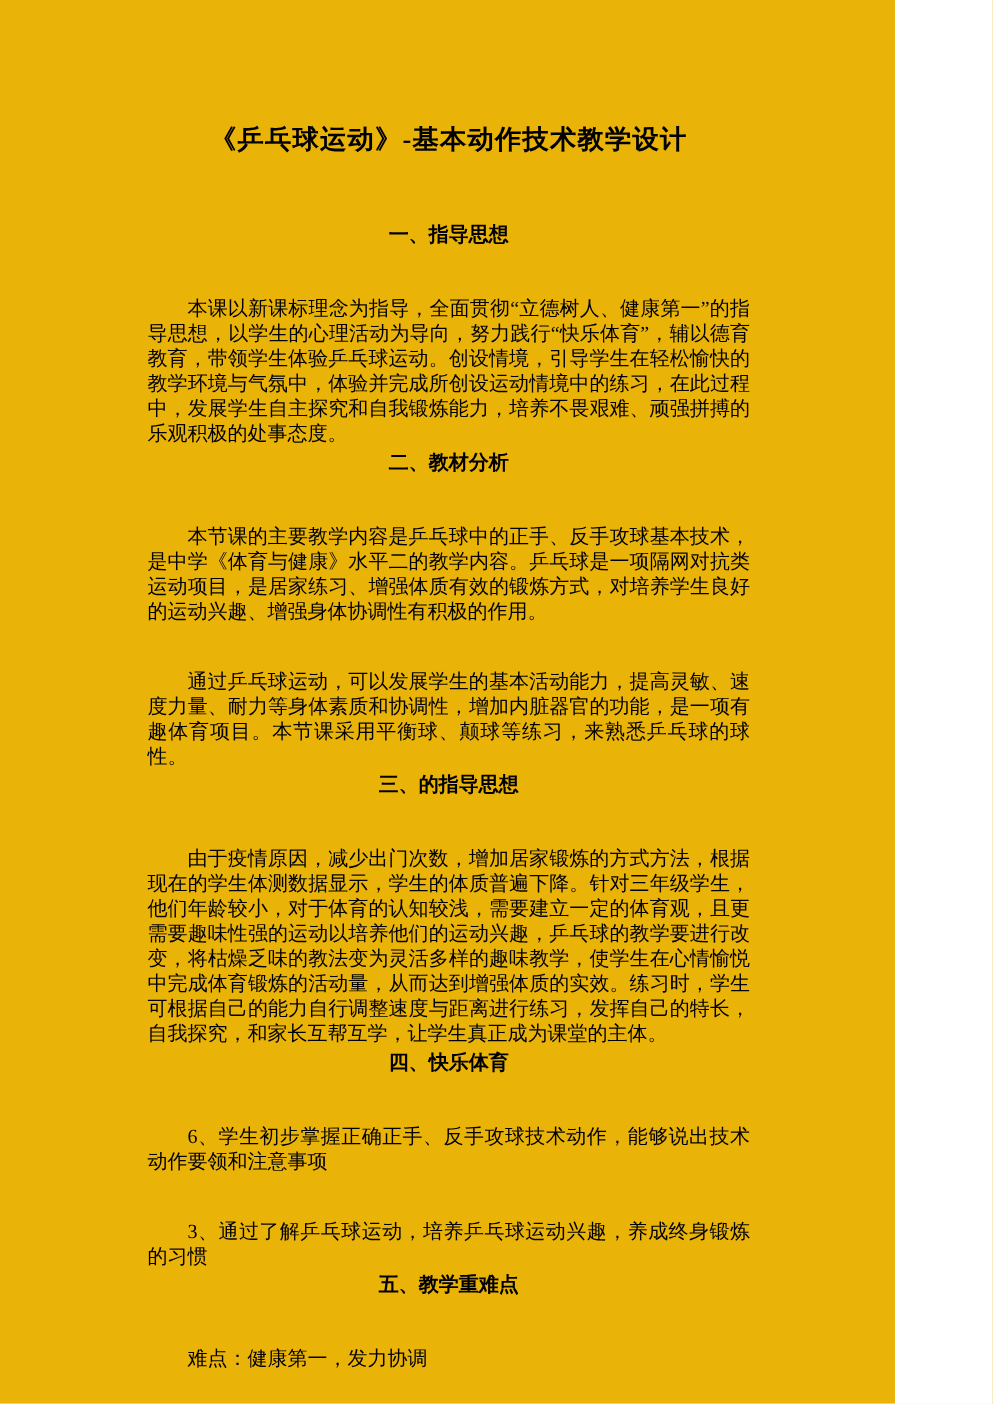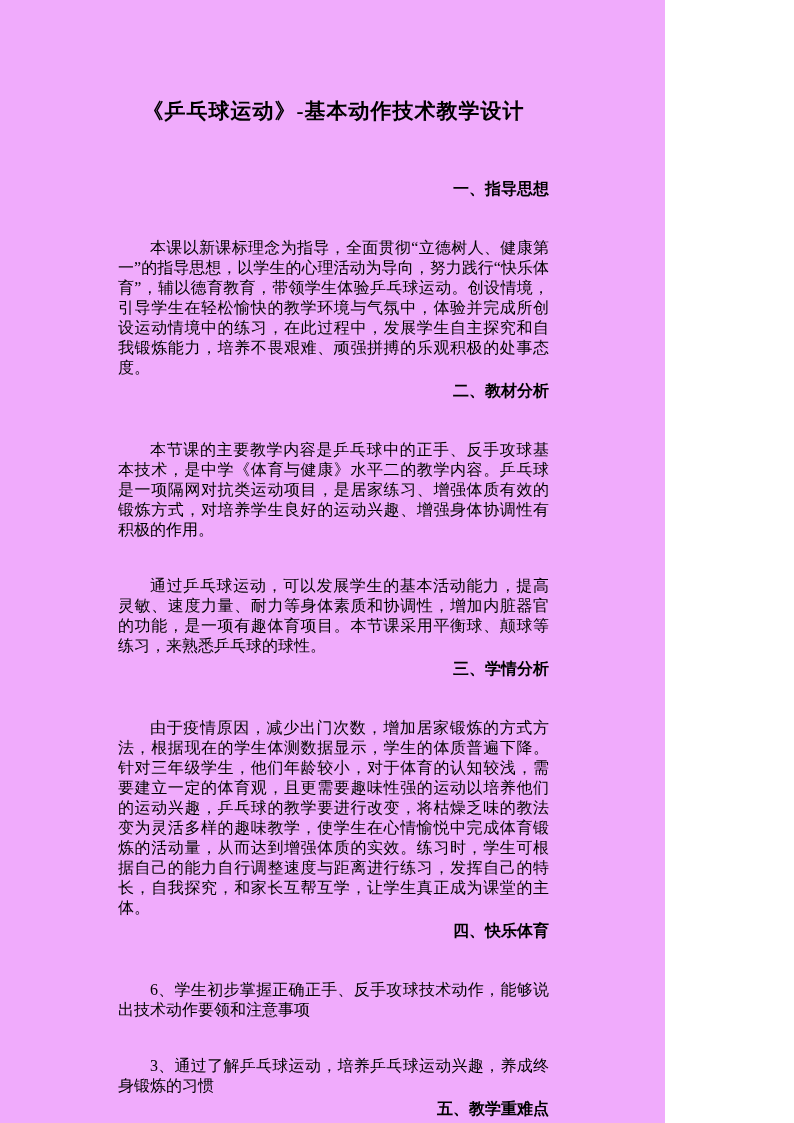--- a/index.html
+++ b/index.html
@@ -6,23 +6,23 @@
   html, body { background: #ffffff; }
   body {
     width: 794px;
     height: 1123px;
     margin: 0 auto;
     font-family: "Liberation Serif", "DejaVu Serif", serif;
     color: #000000;
     overflow: hidden;
   }
   .page {
-    width: 665px;
+    width: 716px;
     height: 1123px;
-    background: #f0abfc;
+    background: #eab308;
     padding: 96px 116px 0 118px;
   }
   .doc-title {
     font-size: 21px;
     font-weight: bold;
     text-align: center;
     letter-spacing: 1px;
     margin-bottom: 50px;
     line-height: 30px;
   }
@@ -31,21 +31,21 @@
     font-weight: bold;
     text-align: center;
     letter-spacing: 0.5px;
     margin-bottom: 28px;
     line-height: 18px;
   }
   .section-heading {
     font-size: 16px;
     font-weight: bold;
     line-height: 26px;
-    text-align: right;
+    text-align: center;
   }
   .body-para {
     font-size: 16px;
     line-height: 20px;
     text-align: justify;
     text-indent: 2em;
     word-break: break-all;
     margin-top: 36px;
   }
   section { margin: 0; }
@@ -63,21 +63,21 @@
     <p class="body-para">本课以新课标理念为指导，全面贯彻“立德树人、健康第一”的指导思想，以学生的心理活动为导向，努力践行“快乐体育”，辅以德育教育，带领学生体验乒乓球运动。创设情境，引导学生在轻松愉快的教学环境与气氛中，体验并完成所创设运动情境中的练习，在此过程中，发展学生自主探究和自我锻炼能力，培养不畏艰难、顽强拼搏的乐观积极的处事态度。</p>
   </section>
 
   <section>
     <h2 class="section-heading">二、教材分析</h2>
     <p class="body-para">本节课的主要教学内容是乒乓球中的正手、反手攻球基本技术，是中学《体育与健康》水平二的教学内容。乒乓球是一项隔网对抗类运动项目，是居家练习、增强体质有效的锻炼方式，对培养学生良好的运动兴趣、增强身体协调性有积极的作用。</p>
     <p class="body-para">通过乒乓球运动，可以发展学生的基本活动能力，提高灵敏、速度力量、耐力等身体素质和协调性，增加内脏器官的功能，是一项有趣体育项目。本节课采用平衡球、颠球等练习，来熟悉乒乓球的球性。</p>
   </section>
 
   <section>
-    <h2 class="section-heading">三、学情分析</h2>
+    <h2 class="section-heading">三、的指导思想</h2>
     <p class="body-para">由于疫情原因，减少出门次数，增加居家锻炼的方式方法，根据现在的学生体测数据显示，学生的体质普遍下降。针对三年级学生，他们年龄较小，对于体育的认知较浅，需要建立一定的体育观，且更需要趣味性强的运动以培养他们的运动兴趣，乒乓球的教学要进行改变，将枯燥乏味的教法变为灵活多样的趣味教学，使学生在心情愉悦中完成体育锻炼的活动量，从而达到增强体质的实效。练习时，学生可根据自己的能力自行调整速度与距离进行练习，发挥自己的特长，自我探究，和家长互帮互学，让学生真正成为课堂的主体。</p>
   </section>
 
   <section>
     <h2 class="section-heading">四、快乐体育</h2>
     <p class="body-para">6、学生初步掌握正确正手、反手攻球技术动作，能够说出技术动作要领和注意事项</p>
     <p class="body-para">3、通过了解乒乓球运动，培养乒乓球运动兴趣，养成终身锻炼的习惯</p>
   </section>
 
   <section>

